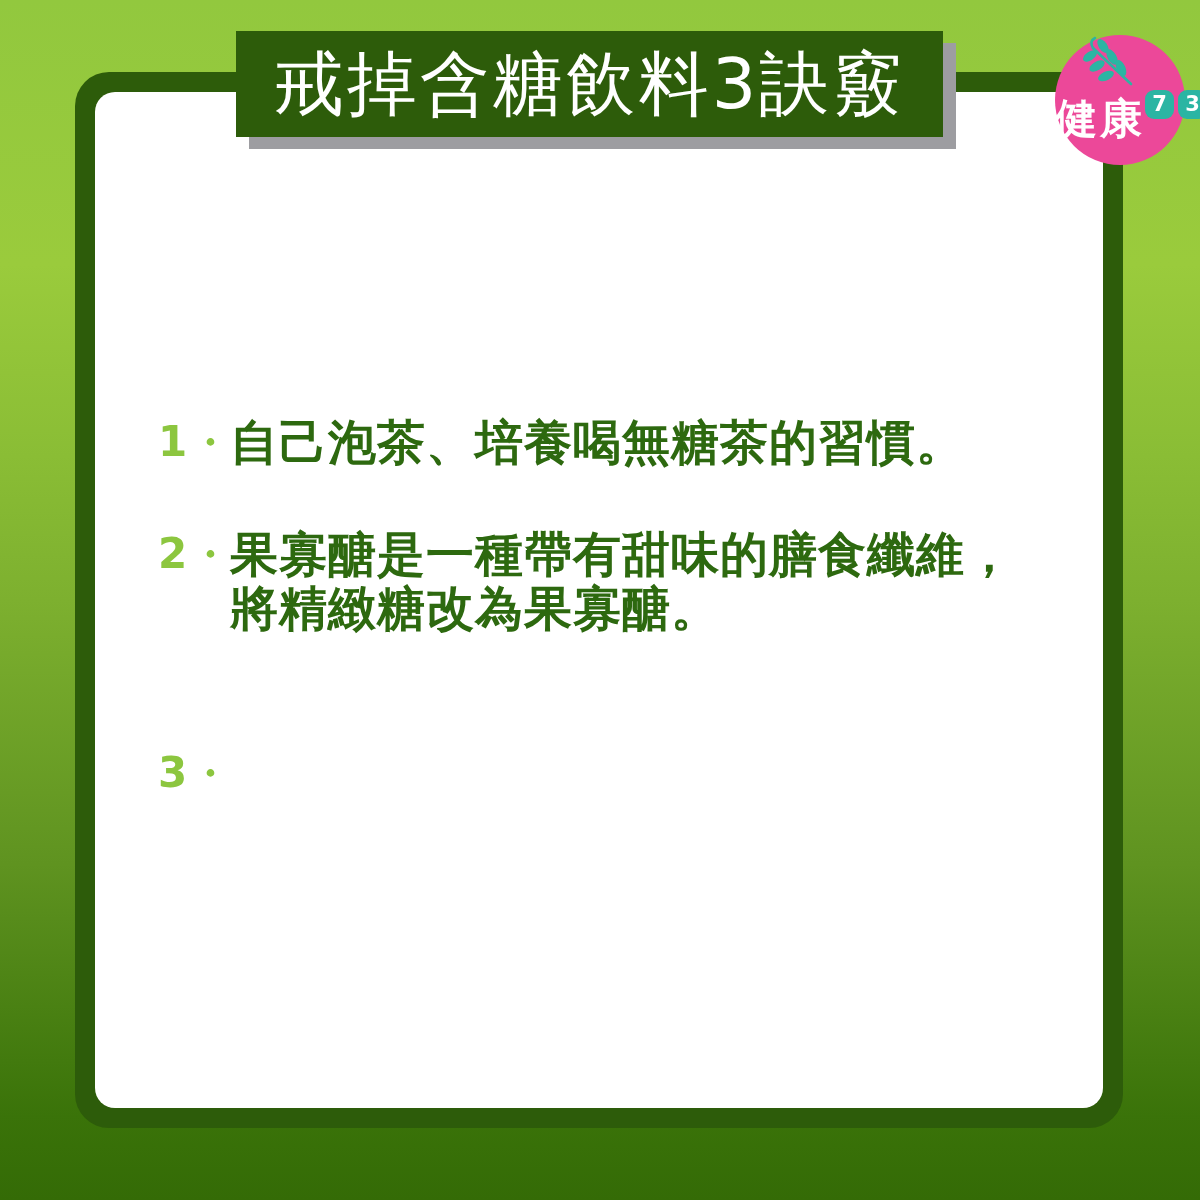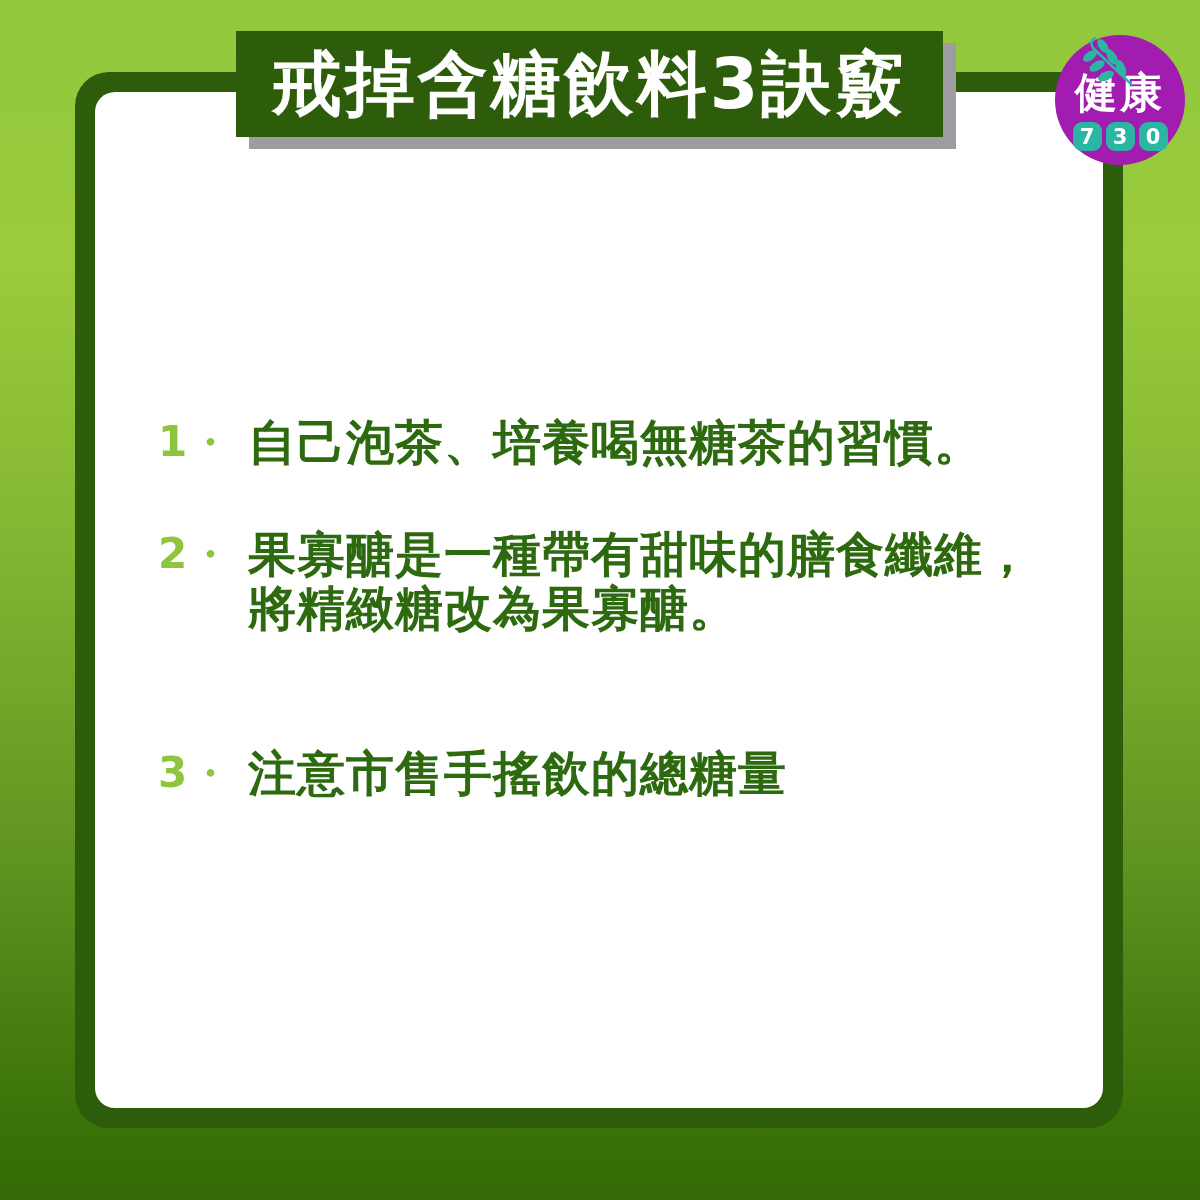--- a/index.html
+++ b/index.html
@@ -32,30 +32,30 @@
     width:707px; height:106px;
     background:#9D9DA1;
   }
   .banner {
     position:absolute; left:236px; top:31px;
     width:707px; height:106px;
     background:#2D5C0A;
     display:flex; align-items:center; justify-content:center;
   }
   .banner h1 {
-    color:#FFFFFF; font-size:70px; font-weight:700;
+    color:#FFFFFF; font-size:70px; font-weight:400;
     letter-spacing:3px; line-height:1; white-space:nowrap;
   }
 
   
   .logo-circle {
     position:absolute; left:1055px; top:35px;
     width:130px; height:130px; border-radius:50%;
-    background:#a21caf;
-    display:flex; flex-direction:column; align-items:center;
+    background:#ec4899;
+    display:flex; flex-direction:row; align-items:center;
   }
   .leaf-sprig {
     position:absolute; left:18px; top:1px;
     width:66px; height:52px;
   }
   .logo-brand {
     margin-top:37px;
     color:#FFFFFF; font-size:42px; font-weight:800;
     letter-spacing:3px; line-height:1; white-space:nowrap;
   }
@@ -77,21 +77,21 @@
   .tip-num {
     width:32px; flex:0 0 32px;
     color:#8CC63F; font-size:42px; font-weight:800;
     line-height:54px;
   }
   .tip-dot {
     width:40px; flex:0 0 40px; text-align:center;
     color:#8CC63F; font-size:40px; font-weight:800;
     line-height:54px;
   }
-  .tip-lines { margin-left:18px; }
+  .tip-lines { }
   .tip-line {
     color:#2D690F; font-size:48px; font-weight:800;
     line-height:54px; letter-spacing:1px; white-space:nowrap;
   }
   #tip-1 { top:415px; }
   #tip-2 { top:527px; }
   #tip-3 { top:746px; }
 </style>
 </head>
 <body>
@@ -143,18 +143,15 @@
     <span class="tip-dot">・</span>
     <div class="tip-lines">
       <div class="tip-line">果寡醣是一種帶有甜味的膳食纖維，</div>
       <div class="tip-line">將精緻糖改為果寡醣。</div>
     </div>
   </div>
 
   <div class="tip" id="tip-3">
     <span class="tip-num">3</span>
     <span class="tip-dot">・</span>
-    <div class="tip-lines">
-      <div class="tip-line">注意市售手搖飲的總糖量</div>
-    </div>
   </div>
 
 </div>
 
 </body></html>

